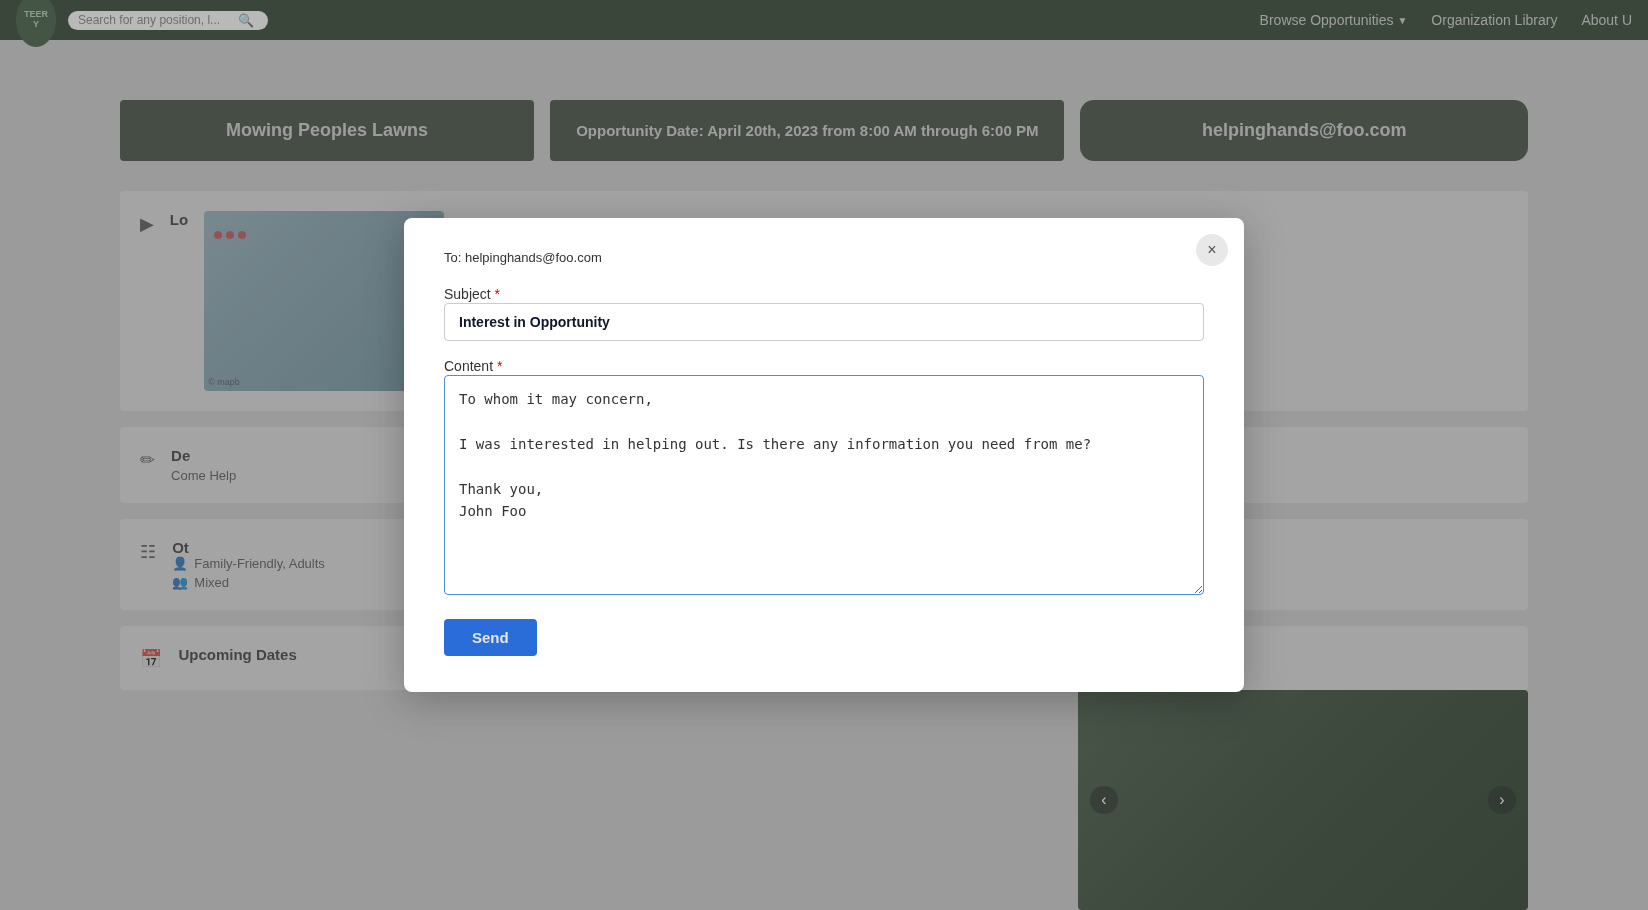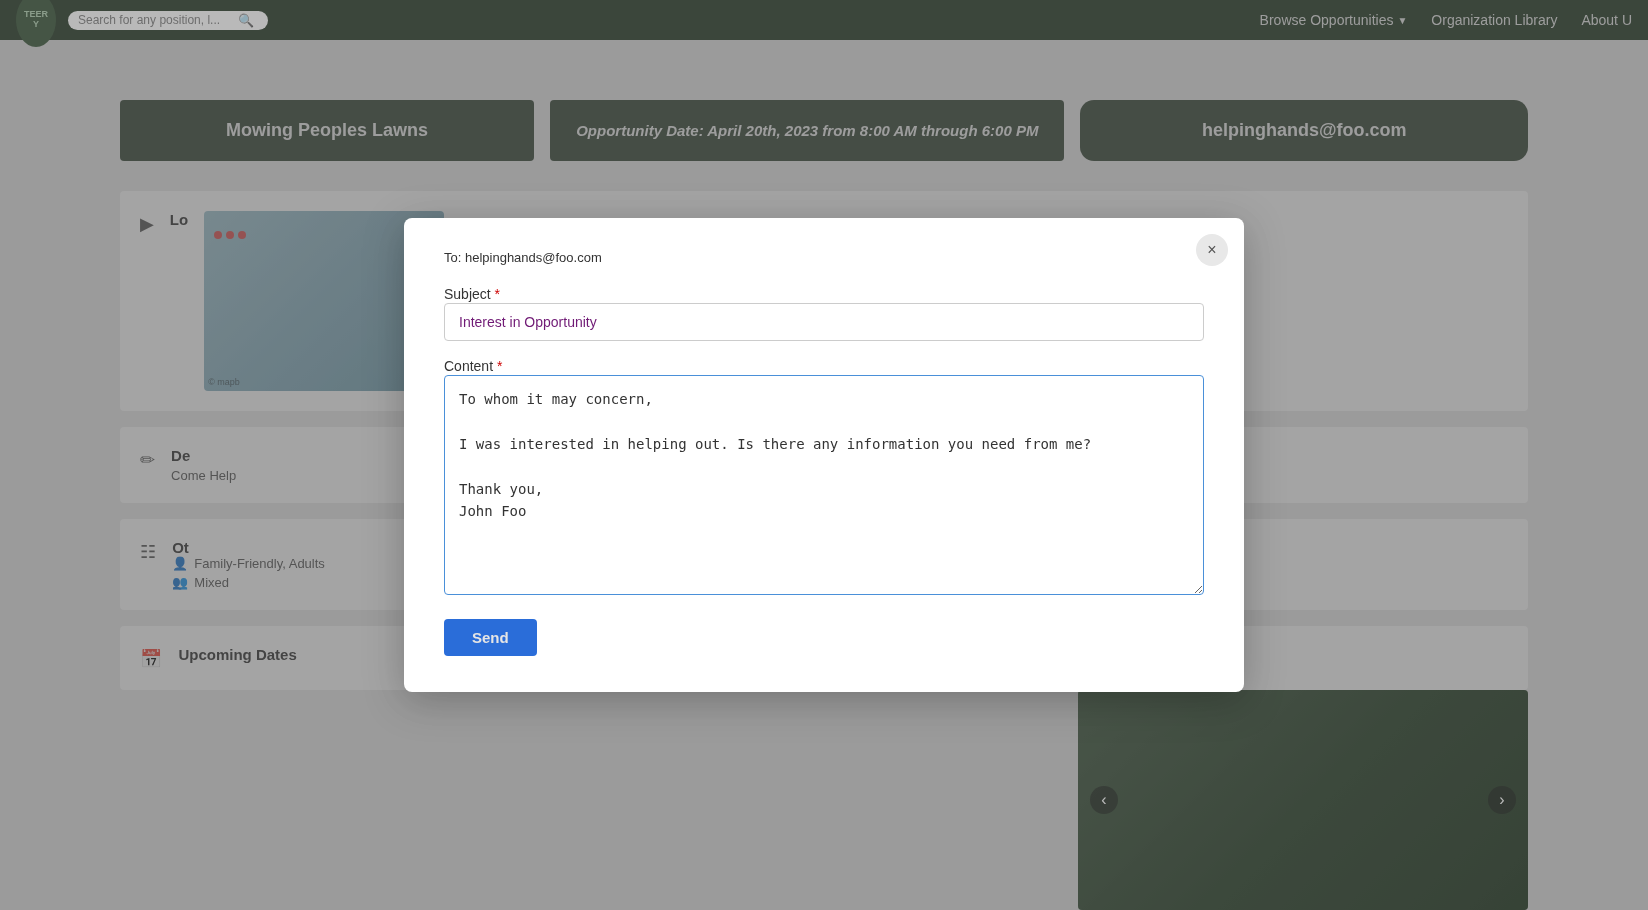--- a/index.html
+++ b/index.html
@@ -85,21 +85,21 @@
       color: #ccc;
       border-radius: 4px;
       padding: 20px 7px;
       display: flex;
       align-items: center;
       justify-content: center;
       font-size: 18px;
       font-weight: 600;
     }
     .opp-banner.title { flex: 1.2; }
-    .opp-banner.date { flex: 1.5; text-align: center; font-size: 15px; font-style: italic; }
+    .opp-banner.date { flex: 1.5; text-align: center; font-size: 15px; }
     .opp-banner.email { flex: 1.3; border-radius: 14px; }
 
     
     .content-area {
       padding: 0 120px;
       filter: brightness(0.85);
     }
     .content-section {
       background: #fff;
       border-radius: 4px;
@@ -237,23 +237,24 @@
       margin-bottom: 6px;
       font-weight: 500;
     }
     .required-star { color: #c00; }
     .modal-input {
       width: 100%;
       border: 1px solid #ccc;
       border-radius: 4px;
       padding: 10px 14px;
       font-size: 14px;
-      color: #701a75;
+      color: #0f172a;
       outline: none;
       margin-bottom: 16px;
+      font-weight: bold;
     }
     .modal-textarea {
       width: 100%;
       border: 1px solid #4a90d9;
       border-radius: 4px;
       padding: 12px 14px;
       font-size: 14px;
       color: #333;
       outline: none;
       height: 220px;

